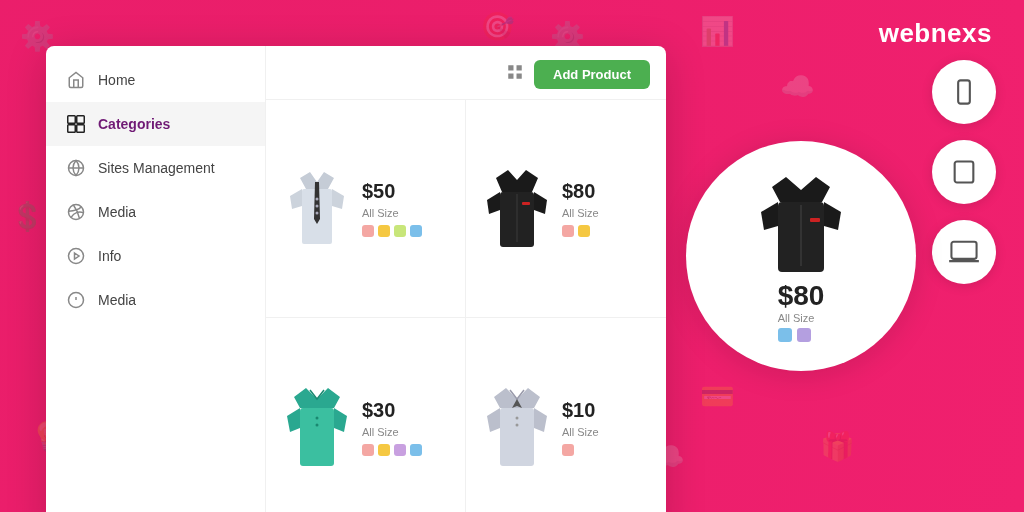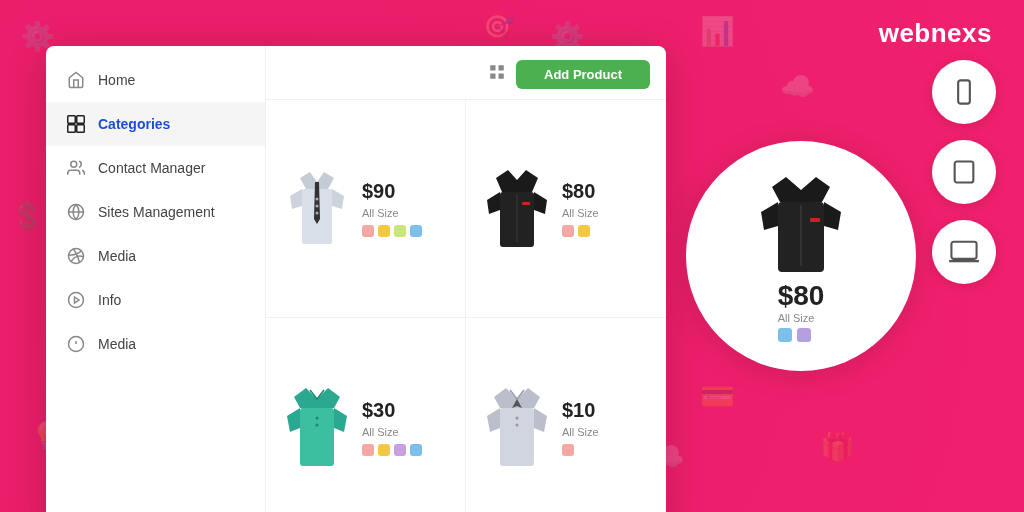--- a/index.html
+++ b/index.html
@@ -64,21 +64,21 @@
       padding: 12px 20px;
       cursor: pointer;
       font-size: 14px;
       color: #444;
       gap: 12px;
       border-radius: 0;
     }
     .nav-item.active {
       background: #f5f5f5;
       font-weight: 600;
-      color: #1d4ed8;
+      color: #701a75;
     }
     .nav-icon {
       width: 20px;
       height: 20px;
       display: flex;
       align-items: center;
       justify-content: center;
       flex-shrink: 0;
     }
 
@@ -103,21 +103,21 @@
       border: none;
       cursor: pointer;
       color: #888;
       font-size: 18px;
     }
     .add-product-btn {
       background: #4caf50;
       color: white;
       border: none;
       border-radius: 6px;
-      padding: 7px 28px;
+      padding: 7px 19px;
       font-size: 13px;
       font-weight: 600;
       cursor: pointer;
     }
 
     
     .products-grid {
       flex: 1;
       display: grid;
       grid-template-columns: 1fr 1fr;
@@ -262,31 +262,20 @@
         <svg width="18" height="18" viewBox="0 0 24 24" fill="none" stroke="#222" stroke-width="2">
             <rect x="1" y="1" width="10" height="10" rx="1"></rect>
             <rect x="13" y="1" width="10" height="10" rx="1"></rect>
             <rect x="1" y="13" width="10" height="10" rx="1"></rect>
             <rect x="13" y="13" width="10" height="10" rx="1"></rect>
           </svg>
       </span>
       <span>Categories</span>
     </div>
 
-    <div class="nav-item">
-      <span class="nav-icon">
-        <svg width="18" height="18" viewBox="0 0 24 24" fill="none" stroke="#888" stroke-width="2">
-            <path d="M17 21v-2a4 4 0 0 0-4-4H5a4 4 0 0 0-4 4v2"></path>
-            <circle cx="9" cy="7" r="4"></circle>
-            <path d="M23 21v-2a4 4 0 0 0-3-3.87"></path>
-            <path d="M16 3.13a4 4 0 0 1 0 7.75"></path>
-          </svg>
-      </span>
-      <span>Contact Manager</span>
-    </div>
 
     <div class="nav-item">
       <span class="nav-icon">
         <svg width="18" height="18" viewBox="0 0 24 24" fill="none" stroke="#888" stroke-width="2">
             <circle cx="12" cy="12" r="10"></circle>
             <line x1="2" y1="12" x2="22" y2="12"></line>
             <path d="M12 2a15.3 15.3 0 0 1 4 10 15.3 15.3 0 0 1-4 10 15.3 15.3 0 0 1-4-10 15.3 15.3 0 0 1 4-10z"></path>
           </svg>
       </span>
       <span>Sites Management</span>
@@ -355,21 +344,21 @@
 
               <path d="M33,18 L37,18 L38,55 L35,60 L32,55 Z" fill="#333"></path>
 
               <circle cx="35" cy="35" r="1.5" fill="#aab"></circle>
               <circle cx="35" cy="42" r="1.5" fill="#aab"></circle>
               <circle cx="35" cy="49" r="1.5" fill="#aab"></circle>
             </g>
           </svg>
         </div>
         <div class="product-info">
-          <div class="product-price">$90</div>
+          <div class="product-price">$50</div>
           <div class="product-size">All Size</div>
           <div class="color-dots">
             <div class="color-dot" style="background:#f4a7a3;"></div>
             <div class="color-dot" style="background:#f5c842;"></div>
             <div class="color-dot" style="background:#c8e67a;"></div>
             <div class="color-dot" style="background:#7bbfea;"></div>
           </div>
         </div>
       </div>
 

